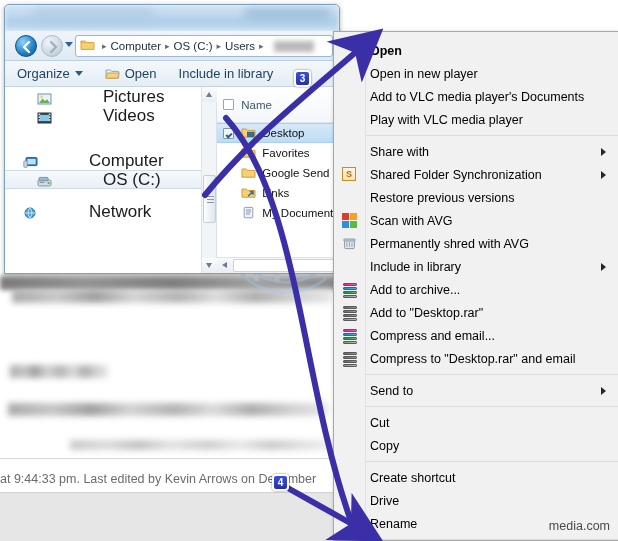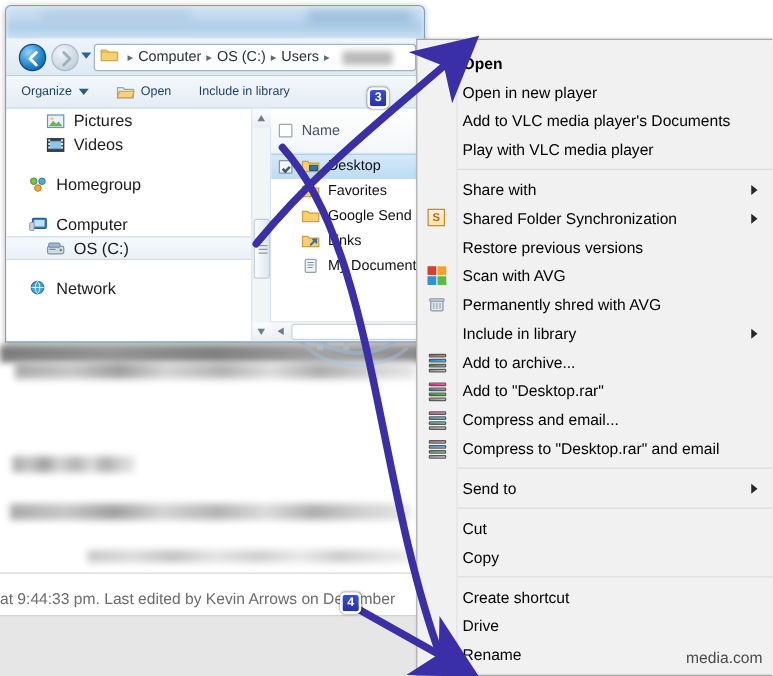--- a/index.html
+++ b/index.html
@@ -121,42 +121,43 @@
     filter:blur(2.5px); margin-left:6px; flex:0 0 auto;
   }
 
   #toolbar {
     position:absolute; left:0; top:56px; width:100%; height:26px;
     background:linear-gradient(180deg,#f4f8fb,#e4edf5);
     border-bottom:1px solid #c3d4e3;
     display:flex; align-items:center; padding-left:12px;
   }
   .tb-item {
-    font-size:10px; color:#1c3f5e; white-space:nowrap;
+    font-size:13px; color:#1c3f5e; white-space:nowrap;
     display:flex; align-items:center; margin-right:22px;
     font-family:"Liberation Sans", sans-serif;
   }
   .tb-caret {
     width:0; height:0; margin-left:5px;
     border-left:4px solid transparent; border-right:4px solid transparent;
     border-top:5px solid #2a5c84;
   }
 
   
   .folder { display:inline-block; position:relative; }
 
   #panes { position:absolute; left:0; top:82px; width:100%; bottom:0; display:flex; }
   #tree {
     width:218px; background:#ffffff; position:relative;
     border-right:1px solid #d9e2ea;
   }
   .tree-item {
     display:flex; align-items:center; height:19px; padding-left:18px;
-    font-size:13px; color:#1b1b1b; white-space:nowrap;
-    font-family:"Liberation Sans", sans-serif;
+    font-size:17px; color:#1b1b1b; white-space:nowrap;
+    font-family:"Liberation Sans", sans-serif;
+    gap:44px;
   }
   .tree-item.indent { padding-left:32px; }
   .tree-item.selected {
     background:linear-gradient(180deg,#f6f9fc,#e9f0f7);
     border:1px solid #cfdce8; border-left:none; border-right:none;
   }
   .tree-ico { width:16px; height:14px; margin-right:6px; flex:0 0 auto; position:relative; }
 
   #tree-scroll {
     position:absolute; right:0; top:0; width:15px; bottom:0;
@@ -394,30 +395,20 @@
             <rect x="11.8" y="2.6" width="1.6" height="1.6" fill="#e8eef3"></rect>
             <rect x="11.8" y="5.4" width="1.6" height="1.6" fill="#e8eef3"></rect>
             <rect x="11.8" y="8.2" width="1.6" height="1.6" fill="#e8eef3"></rect>
           </svg>
         </span>
         <span>Videos</span>
       </div>
 
       <div style="height:13px"></div>
 
-      <div class="tree-item">
-        <span class="tree-ico">
-          <svg width="15" height="13" viewBox="0 0 15 13">
-            <circle cx="4" cy="4" r="2.6" fill="#7ec24a" stroke="#4f8a2a" stroke-width=".8"></circle>
-            <circle cx="10.6" cy="4" r="2.6" fill="#4fa8e0" stroke="#2d7cb0" stroke-width=".8"></circle>
-            <circle cx="7.3" cy="9.4" r="2.6" fill="#f0a93c" stroke="#c07f1d" stroke-width=".8"></circle>
-          </svg>
-        </span>
-        <span>Homegroup</span>
-      </div>
 
       <div style="height:13px"></div>
 
       <div class="tree-item">
         <span class="tree-ico">
           <svg width="15" height="13" viewBox="0 0 15 13">
             <rect x="3" y="1.6" width="11" height="8" rx="1" fill="#3f7fc4" stroke="#2a5c94" stroke-width="1"></rect>
             <rect x="4.4" y="3" width="8.2" height="5.2" fill="#bfe0f5"></rect>
             <rect x="0.8" y="5" width="3.4" height="6.4" rx=".6" fill="#c9d6e0" stroke="#8a9aa7" stroke-width=".8"></rect>
           </svg>

